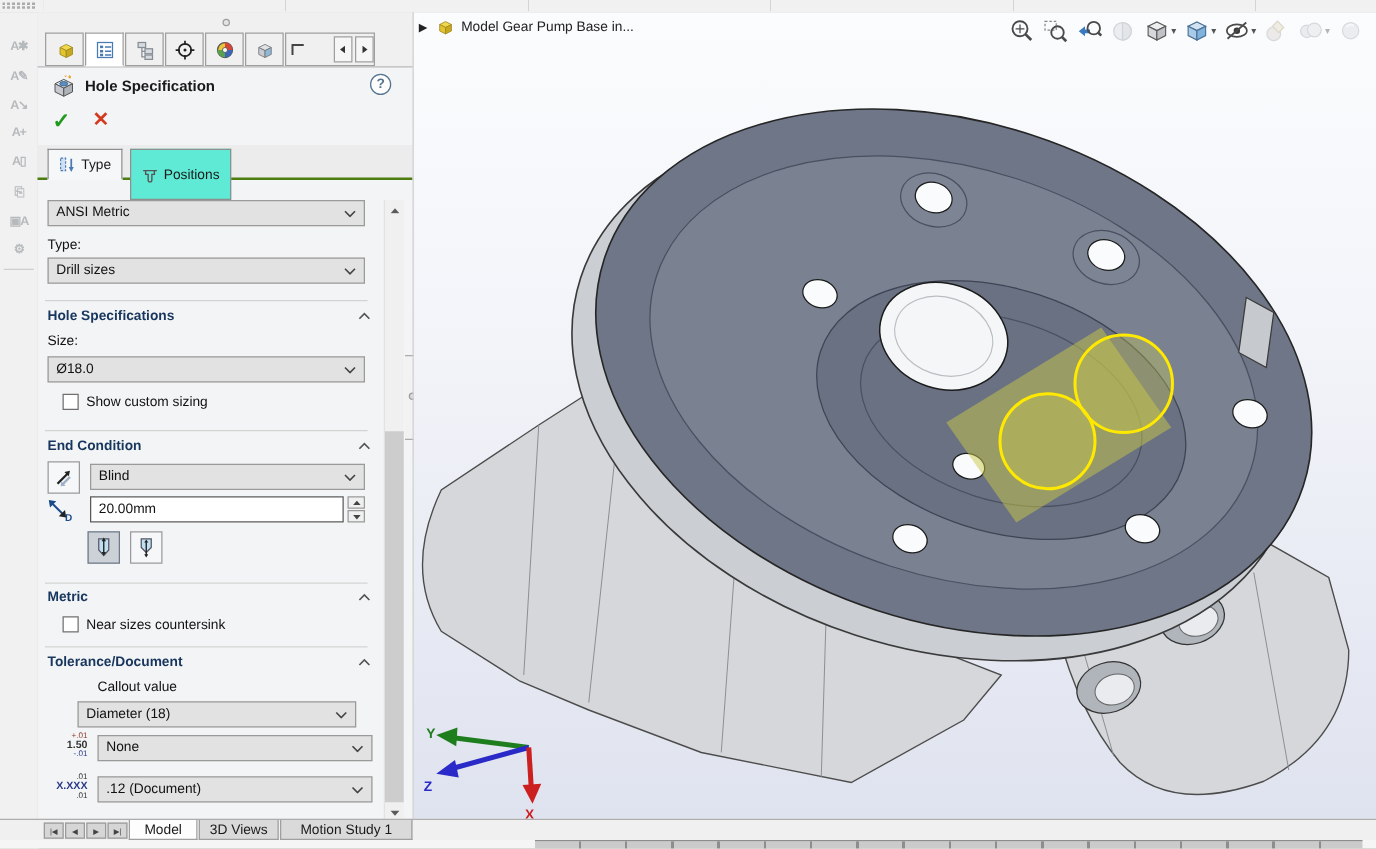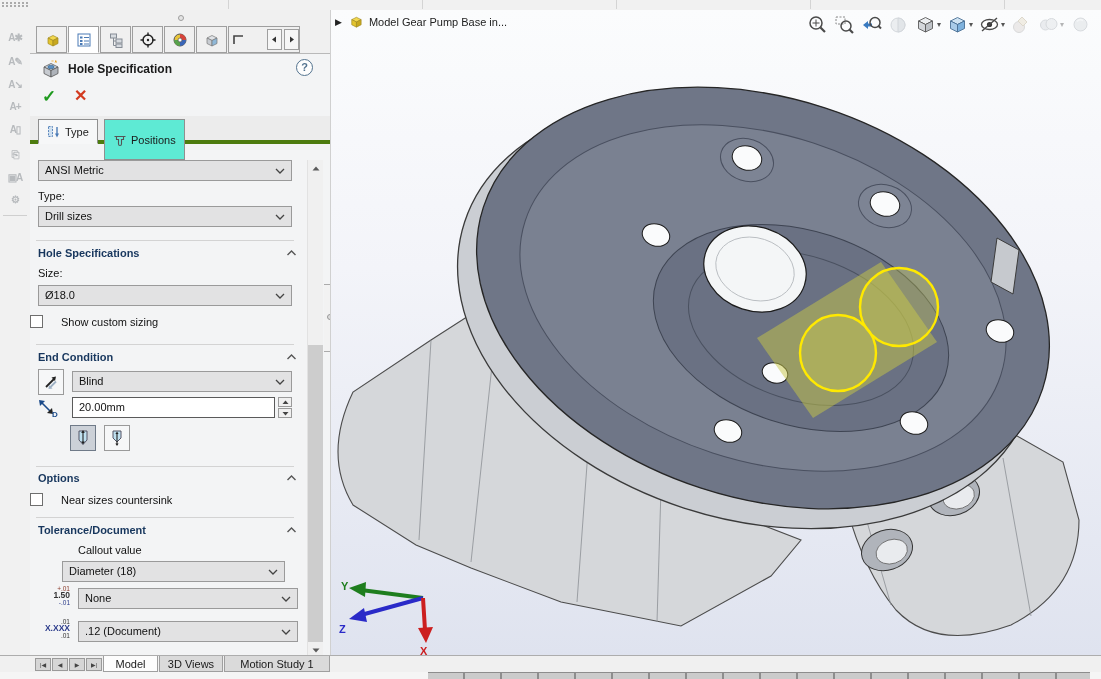--- a/index.html
+++ b/index.html
@@ -32,39 +32,39 @@
   .tab-arrow{width:15px;height:21px;border:1px solid #9f9f9f;background:#f6f6f6;margin-left:2px;
           display:flex;align-items:center;justify-content:center;box-sizing:border-box;}
   .pm-header{position:absolute;left:0;top:45px;width:100%;height:28px;text-decoration:underline;}
   .pm-title{position:absolute;left:38px;top:7px;font-size:12px;font-weight:bold;color:#1a1a1a;}
   .hw-icon{position:absolute;left:11px;top:4px;}
   .help-btn{position:absolute;left:266px;top:4px;width:17px;height:17px;border:1.5px solid #53738f;border-radius:50%;
             color:#53738f;font-size:11px;font-weight:bold;text-align:center;line-height:15px;box-sizing:border-box;background:#fdfdfd;}
   .pm-actions{position:absolute;left:0;top:76px;width:100%;height:26px;}
   .ok-btn{position:absolute;left:12px;top:0;font-size:17px;font-weight:bold;color:#1f9a1f;}
   .cancel-btn{position:absolute;left:44px;top:0;font-size:16px;font-weight:bold;color:#d33a1f;}
-  .pm-subtabs{position:absolute;left:0;top:106px;width:100%;height:28px;background:#ececec;border-bottom:4px solid #4d7c0f;box-sizing:border-box;}
+  .pm-subtabs{position:absolute;left:0;top:106px;width:100%;height:28px;background:#ececec;border-bottom:2px solid #4d7c0f;box-sizing:border-box;}
   .sub-tab{position:absolute;top:3px;height:25px;display:flex;align-items:center;gap:4px;font-size:11px;color:#1a1a1a;
            border:1px solid #8f8f8f;box-sizing:border-box;padding:0 8px;}
   .sub-tab.active{left:8px;background:#f6f7f8;border-bottom:1px solid #f6f7f8;z-index:2;}
   .sub-tab.inactive{left:74px;background:#5eead4;height:41px;justify-content:flex-end;}
   
   .pm-label{position:absolute;font-size:11px;color:#111;}
   .sec-hdr{position:absolute;left:8px;font-size:11px;font-weight:bold;color:#17365d;}
   .sec-chev{position:absolute;left:256px;width:11px;height:8px;}
   .sep{position:absolute;left:6px;width:258px;border-top:1px solid #d3d3d3;}
   .dd{position:absolute;height:21px;background:#e2e2e3;border:1px solid #9a9a9a;box-sizing:border-box;
       font-size:11px;color:#111;line-height:19px;padding-left:6px;}
   .dd .chev{position:absolute;right:6px;top:7px;}
   .txt-input{position:absolute;height:21px;background:#ffffff;border:1px solid #5a5a5a;box-sizing:border-box;
       font-size:11px;color:#111;line-height:19px;padding-left:6px;}
   .spinner{position:absolute;width:14px;height:21px;}
   .spin-btn{position:absolute;left:0;width:14px;height:10px;border:1px solid #9a9a9a;background:#f0f0f0;
       box-sizing:border-box;display:flex;align-items:center;justify-content:center;}
-  .cb-row{position:absolute;left:0;display:flex;align-items:center;gap:18px;justify-content:space-between;}
+  .cb-row{position:absolute;left:20px;display:flex;align-items:center;gap:6px;justify-content:space-between;}
   .cb{width:13px;height:13px;background:#fff;border:1px solid #6e6e6e;box-sizing:border-box;}
   .cb-label{font-size:11px;color:#111;}
   .icon-btn{position:absolute;width:26px;height:26px;border:1px solid #9a9a9a;background:#f6f7f8;box-sizing:border-box;
       display:flex;align-items:center;justify-content:center;}
   .icon-btn.pressed{background:#ccd1d8;border-color:#6f7a88;}
   .mini-ic{position:absolute;width:26px;height:24px;display:flex;align-items:center;justify-content:center;}
   .tol-ic{position:absolute;width:34px;text-align:right;font-size:6.5px;line-height:7px;color:#333;}
   .tol-ic .mid{font-size:8.5px;font-weight:bold;}
   .tol-ic .sup{color:#8a3a2a;}
   .tol-ic .sub{color:#2a3a8a;}
@@ -314,21 +314,21 @@
       <svg width="18" height="18" viewBox="0 0 18 18">
         <path d="M5,2 V9 L9,13 L13,9 V2 Z" fill="#bfe0f0" stroke="#556" stroke-width="1"></path>
         <path d="M9,4 V15.5" stroke="#222" stroke-width="1.1"></path>
         <polygon points="9,17 7.4,14.4 10.6,14.4" fill="#222"></polygon>
           <polygon points="9,2.5 7.4,5 10.6,5" fill="#222"></polygon>
       </svg>
     </div>
 
     <div class="sep" style="top:456px"></div>
 
-    <div class="sec-hdr" style="top:462px">Options</div>
+    <div class="sec-hdr" style="top:462px">Metric</div>
     <svg class="sec-chev" style="top:464px" viewBox="0 0 11 8">
         <path d="M1.5,6 L5.5,2 L9.5,6" fill="none" stroke="#555" stroke-width="1.4"></path>
       </svg>
     <div class="cb-row" style="top:483px">
       <span class="cb"></span>
       <span class="cb-label">Near sizes countersink</span>
     </div>
 
     <div class="sep" style="top:507px"></div>
 

